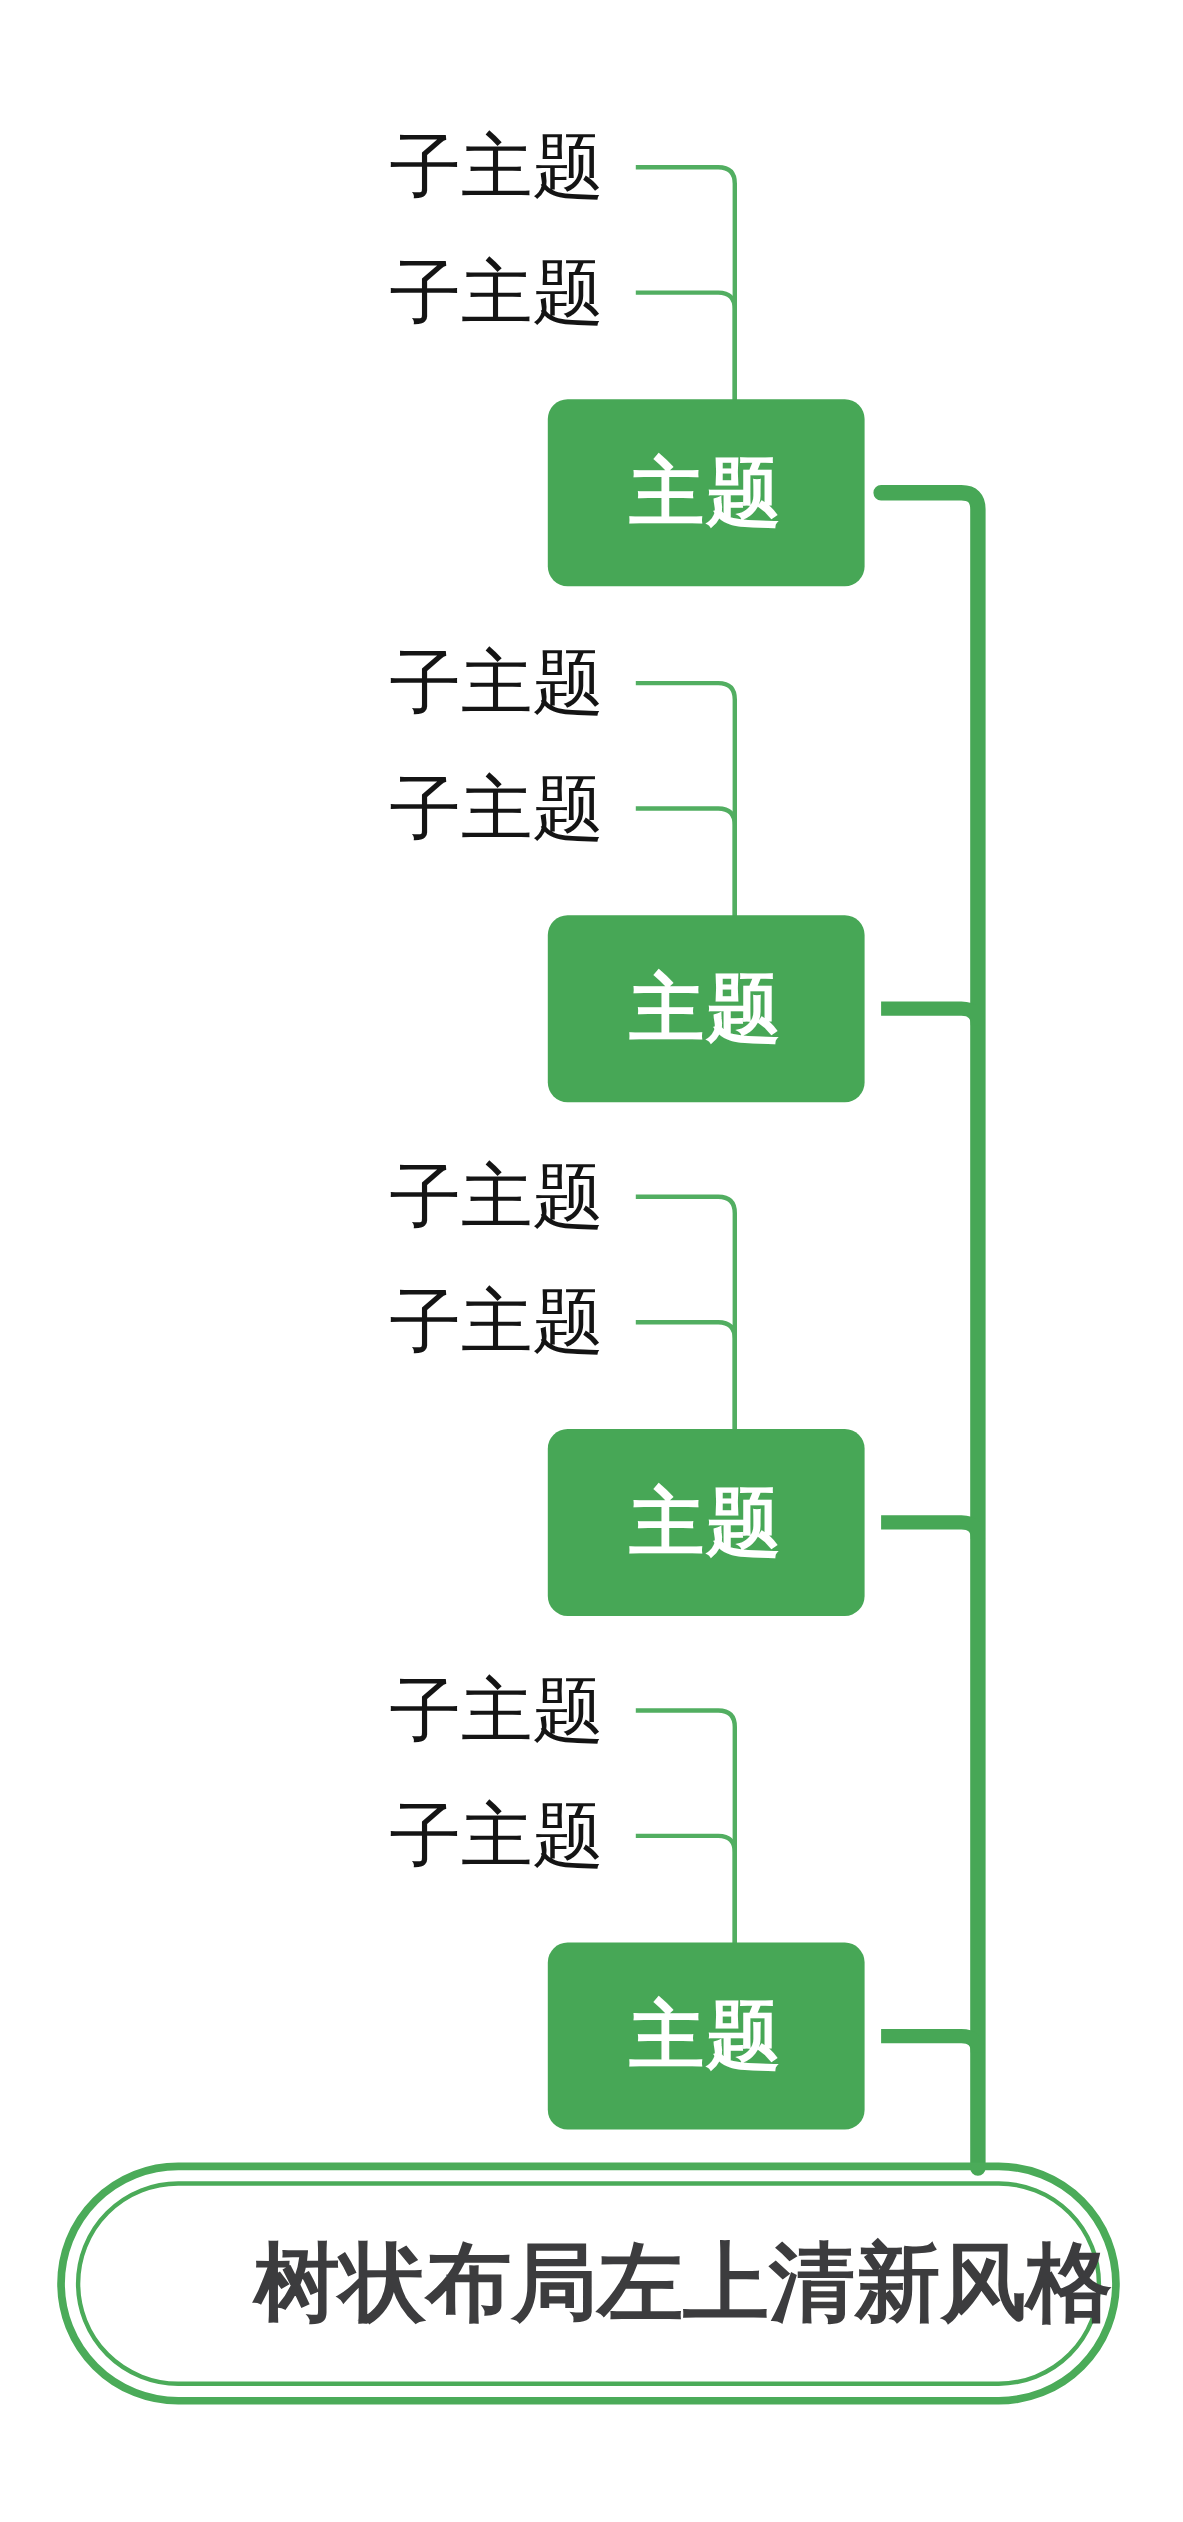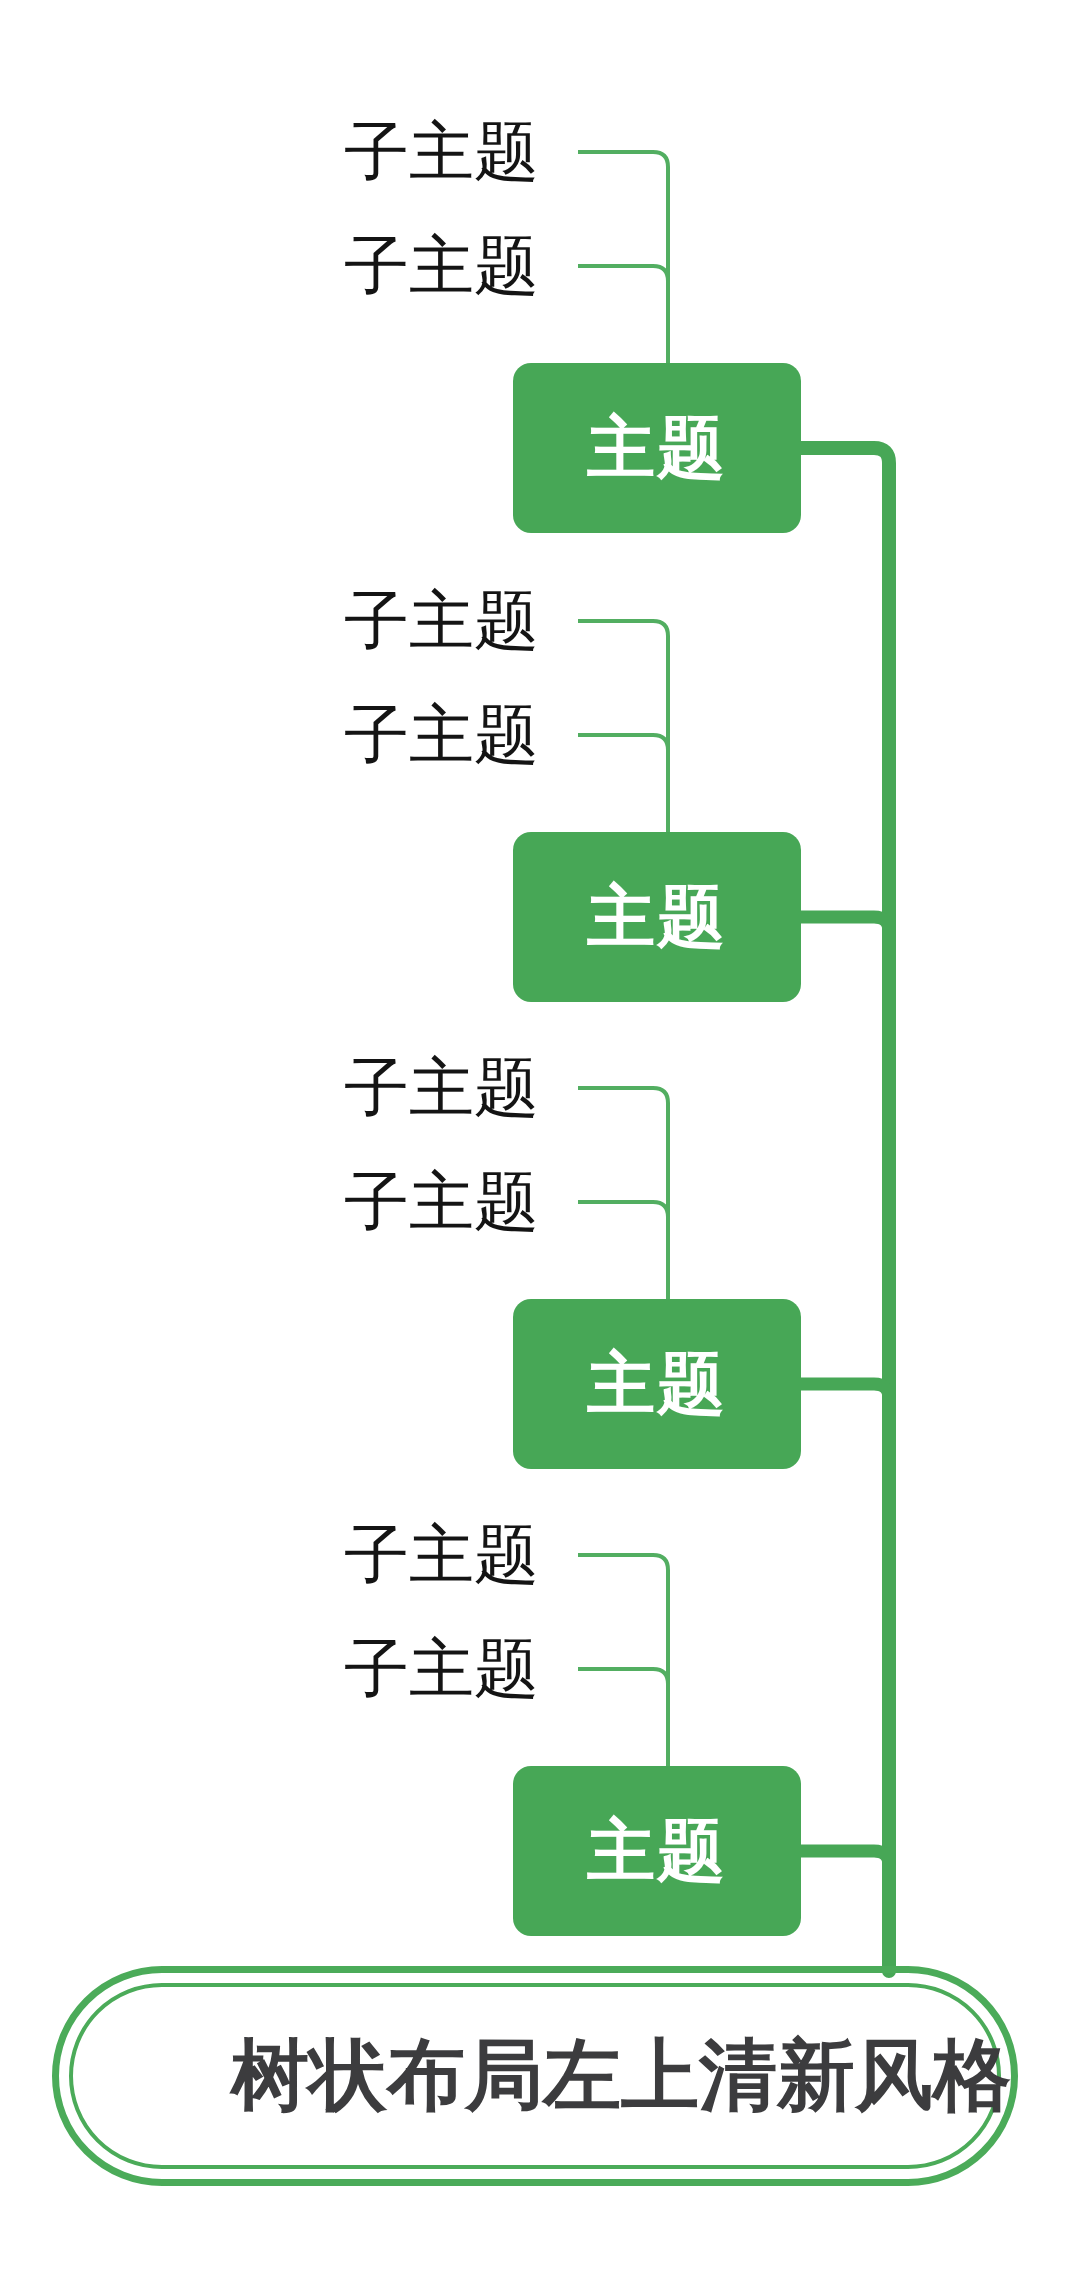--- a/index.html
+++ b/index.html
@@ -36,31 +36,31 @@
   .thick {
     stroke: var(--connector-trunk, #47A756);
     stroke-width: 14px;
   }
   .branch {
     stroke: var(--connector-trunk, #47A756);
     stroke-width: 13px;
   }
   .subtopic {
     position: absolute;
-    left: 344px;
+    left: 354px;
     height: 66px;
     line-height: 66px;
     font-size: 65px;
     color: var(--subtopic-text, #141414);
     white-space: nowrap;
     cursor: default;
   }
   .topic {
     position: absolute;
-    left: 513px;
+    left: 498px;
     width: 288px;
     height: 170px;
     background: var(--topic-fill, #47A756);
     border-radius: 18px;
     display: flex;
     align-items: center;
     justify-content: center;
   }
   .topic-label {
     font-size: 68px;

